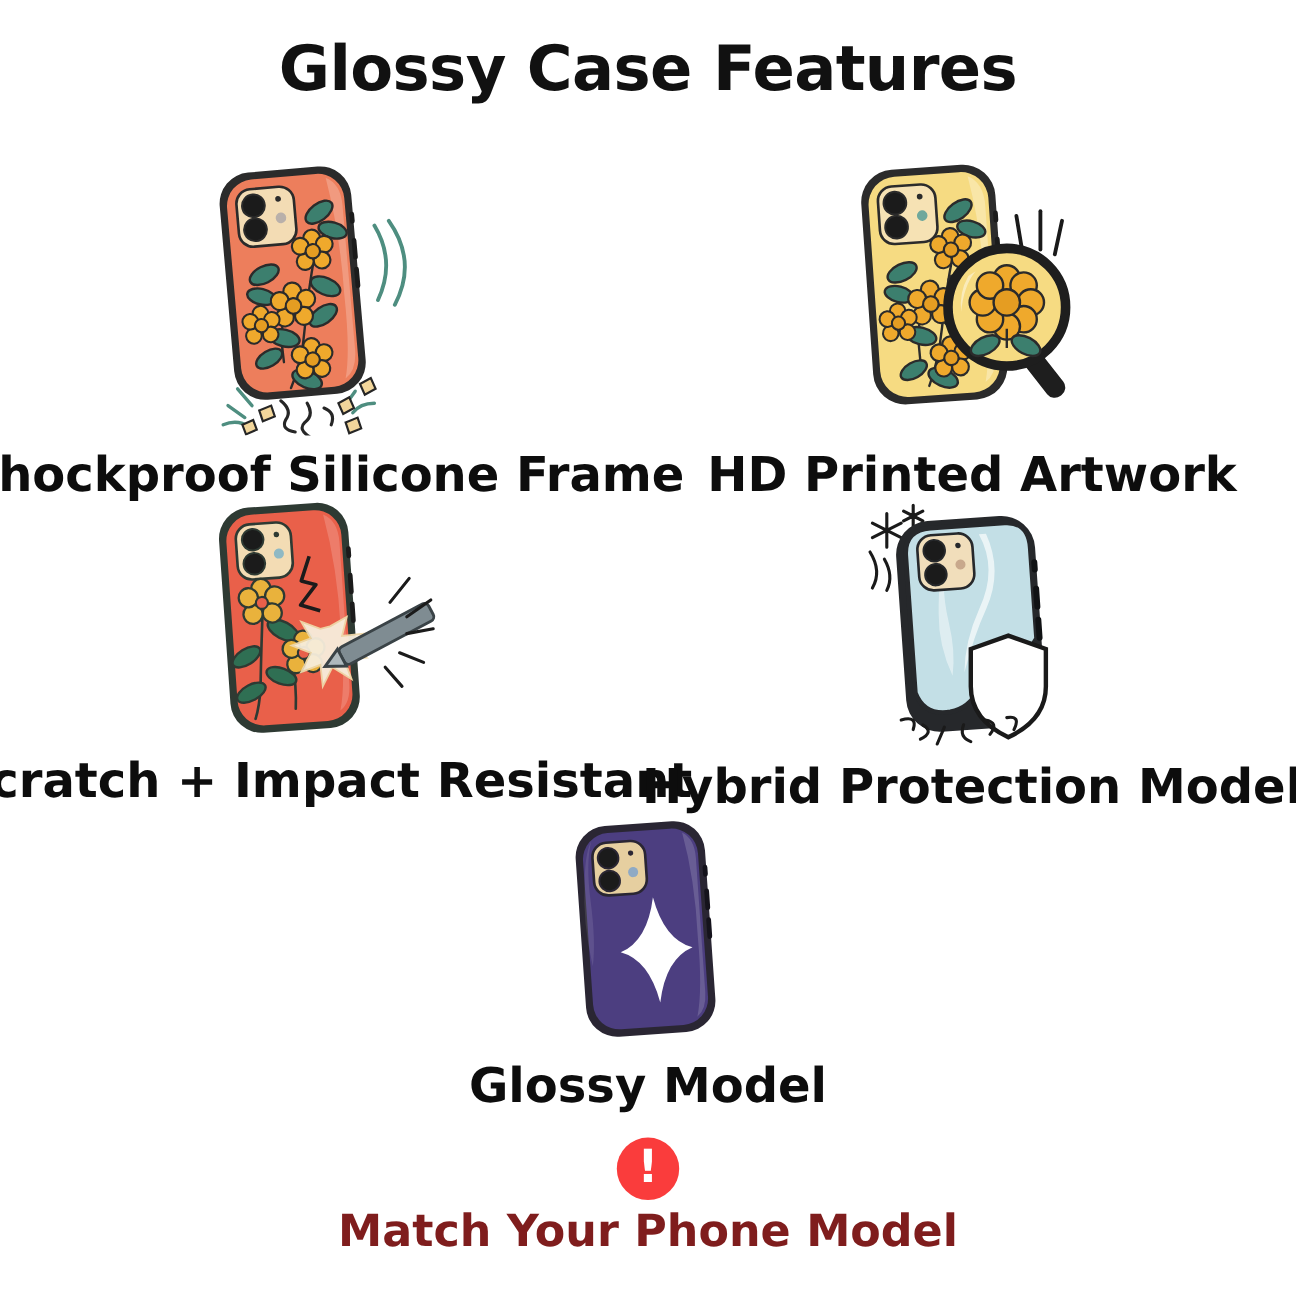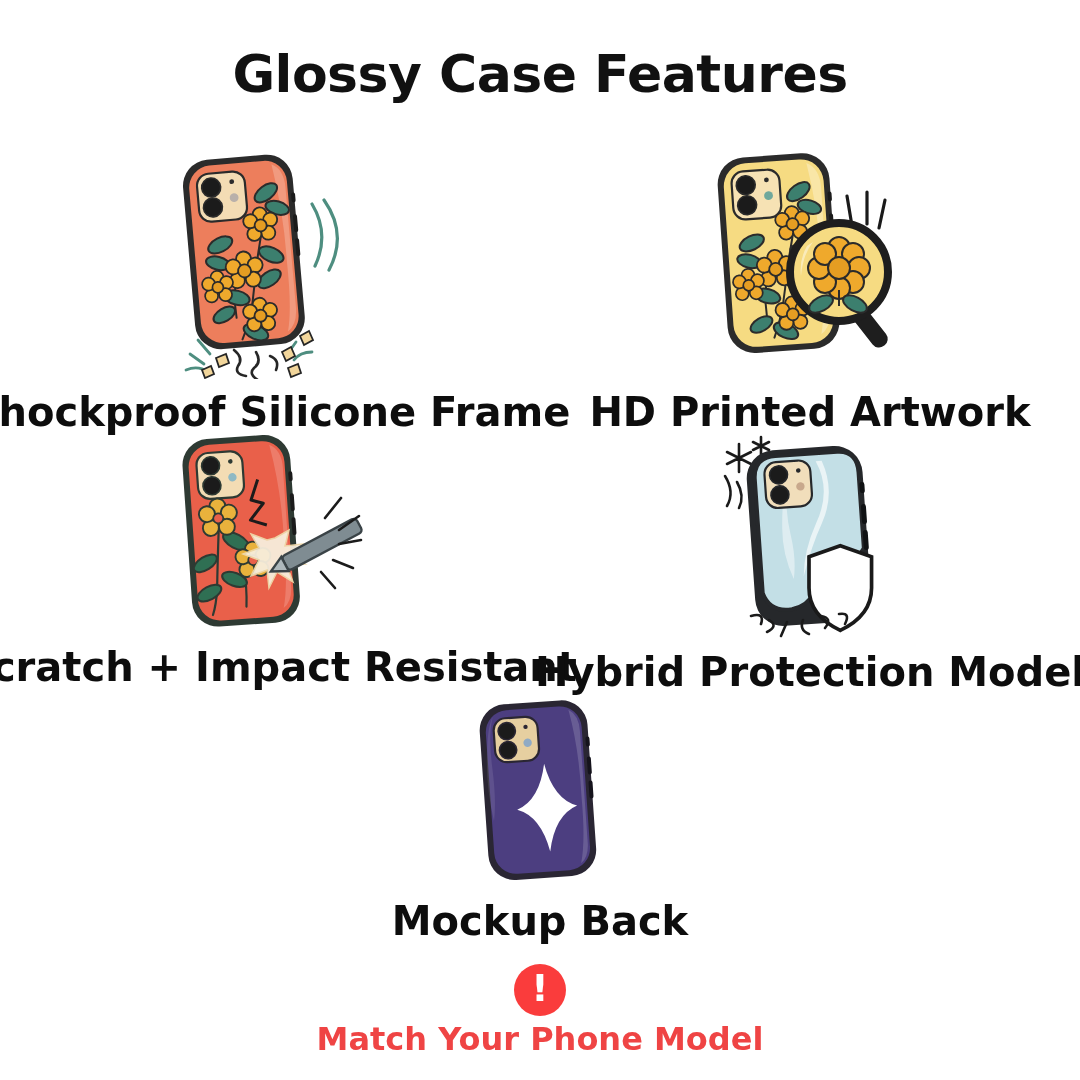--- a/index.html
+++ b/index.html
@@ -2,21 +2,21 @@
 <html><head>
 <meta charset="utf-8">
 <style>
   * { box-sizing: border-box; margin: 0; padding: 0; }
   html, body {
     width: 1080px; height: 1080px;
     background: #ffffff;
     font-family: "DejaVu Sans", sans-serif;
     overflow: hidden;
   }
-  .page { position: relative; width: 1080px; height: 986px; background:#fff;margin-top:16px; }
+  .page { position: relative; width: 1080px; height: 986px; background:#fff; }
 
   
   .title {
     position: absolute; top: 28px; left: 0; width: 1080px;
     text-align: center;
     font-family: "DejaVu Sans", sans-serif;
     font-size: 52px; font-weight: 700; color: #111111;
     letter-spacing: -0.5px;
   }
 
@@ -72,21 +72,21 @@
     font-weight: 700; font-size: 38px; line-height: 1;
     transform: translateY(-2px);
   }
   .note-text {
     font-family: "DejaVu Sans", sans-serif;
     font-size: 34px; font-weight: 700; color: #fa4848;
     white-space: nowrap;
   }
   .note-row2 {
     font-family: "DejaVu Sans", sans-serif;
-    font-size: 32px; font-weight: 700; color: #ef4444;
+    font-size: 37px; font-weight: 700; color: #7f1d1d;
     text-align: center; margin-top: 4px;
   }
 </style>
 </head>
 <body>
 
 <div class="page">
 
   <div class="title">Glossy Case Features</div>
 
@@ -446,21 +446,21 @@
 
           <path d="M96 68 q7 36 30 44 q-23 8 -30 44 q-7 -36 -30 -44 q23 -8 30 -44 Z" fill="#FFFFFF"></path>
           <g fill="#15131C">
             <rect x="139" y="44" width="4" height="10" rx="2"></rect>
             <rect x="139" y="64" width="4" height="18" rx="2"></rect>
             <rect x="139" y="88" width="4" height="18" rx="2"></rect>
           </g>
         </g>
       </svg>
     </div>
-    <div class="caption">Mockup Back</div>
+    <div class="caption">Glossy Model</div>
   </div>
 
   <div class="note">
     <div class="note-row1">
       <span class="note-icon">
         <span class="bang">!</span>
       </span>
     </div>
     <div class="note-row2">Match Your Phone Model</div>
   </div>

